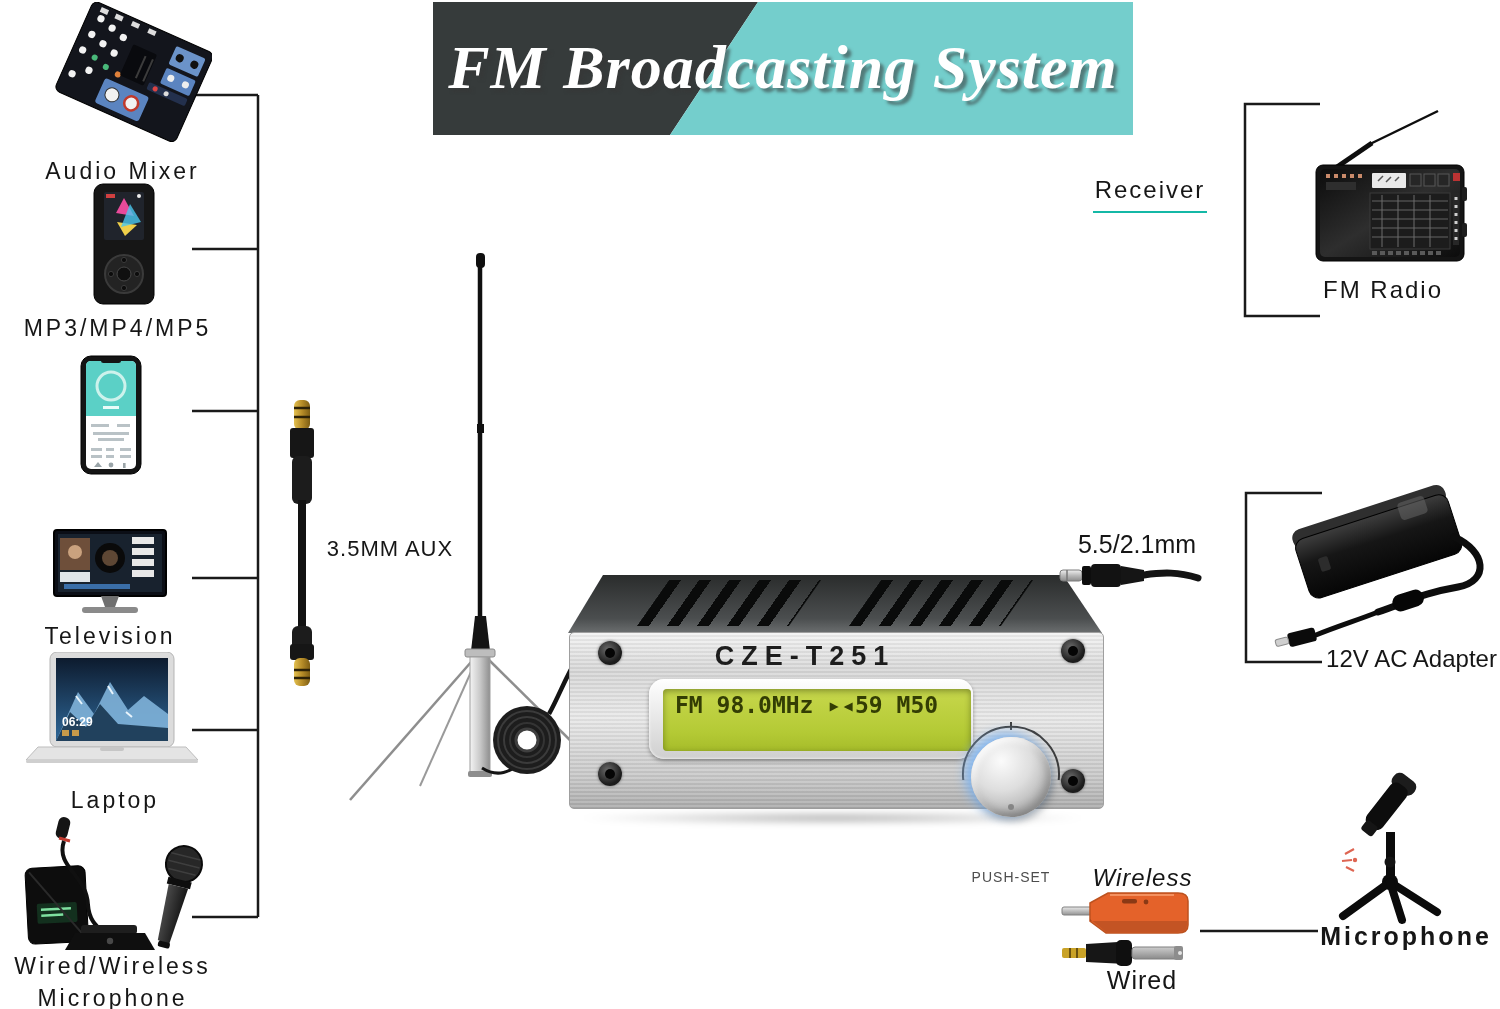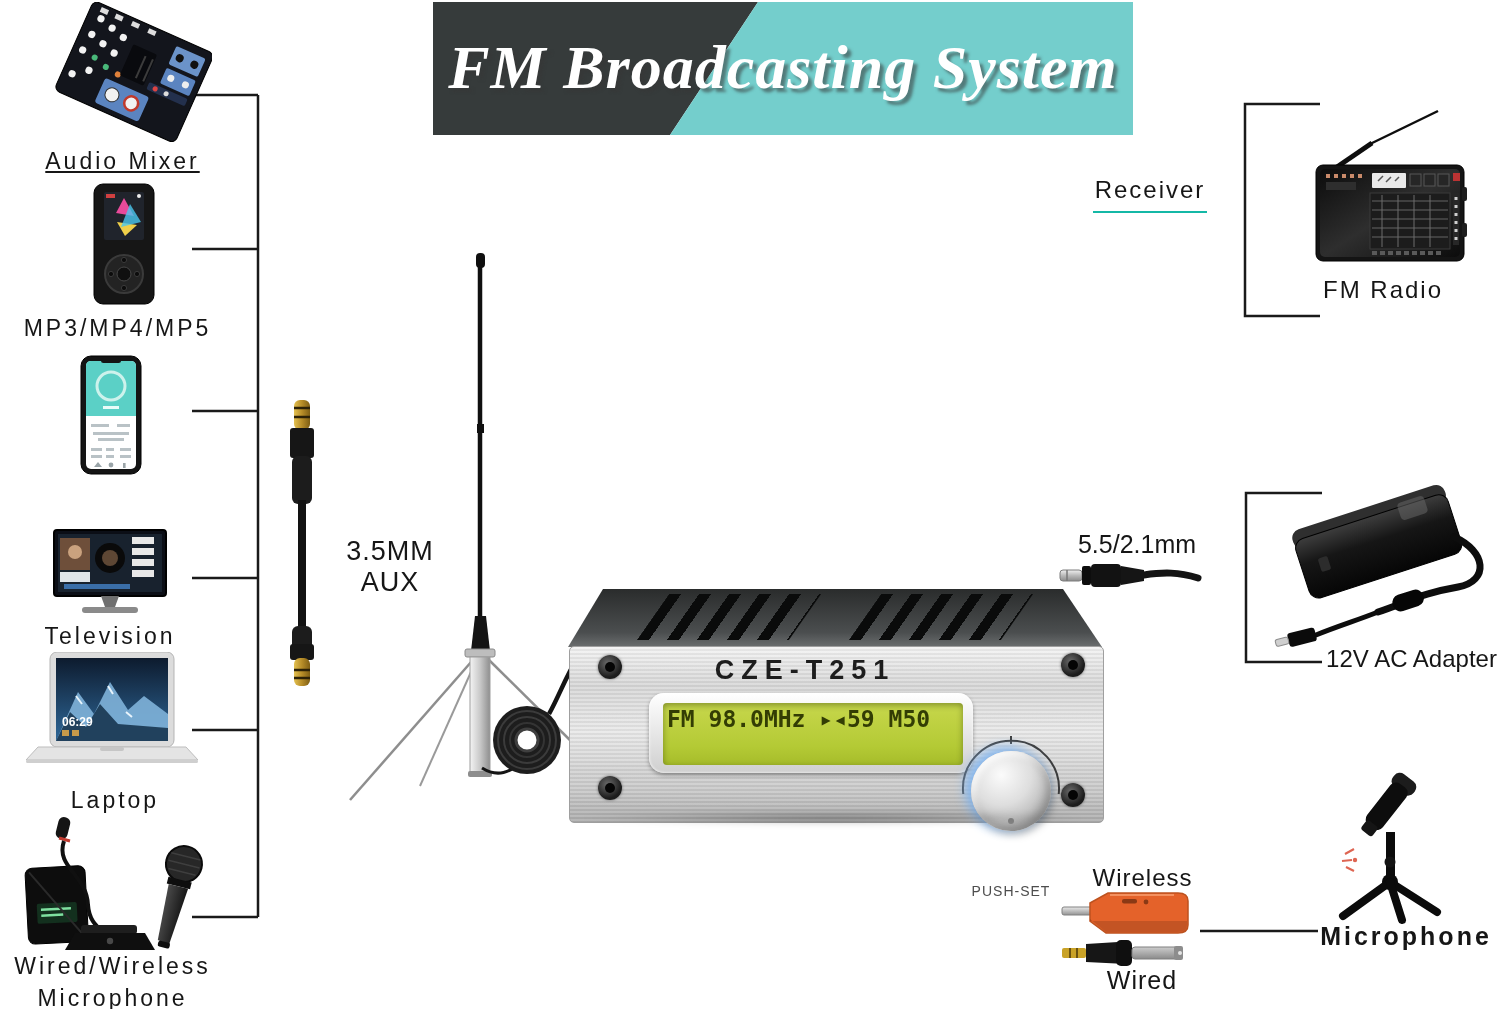--- a/index.html
+++ b/index.html
@@ -20,40 +20,40 @@
     font-family:"Liberation Serif","DejaVu Serif",serif;font-style:italic;font-weight:bold;font-size:62px;
     color:#ffffff;letter-spacing:1px;text-shadow:4px 4px 3px rgba(55,55,55,.55);}
   .poly-dark{fill:var(--c-banner_dark,#363b3b);}
   .poly-teal{fill:var(--c-banner_teal,#74cecc);}
 
   
   .receiver{left:1086px;top:176px;width:128px;font-size:24px;letter-spacing:2px;}
   .receiver span{display:inline-block;border-bottom:2px solid #14b8a6;padding:0 2px 7px 2px;}
 
   
-  .tx{position:absolute;left:565px;top:589px;width:540px;height:232px;}
+  .tx{position:absolute;left:565px;top:575px;width:540px;height:232px;}
   .tx-top{position:absolute;left:0;top:0;width:540px;height:58px;
     clip-path:polygon(38px 0,498px 0,537px 58px,3px 58px);
     background:linear-gradient(180deg,#2a2c2c,#4b4e4f 75%,#6b6e6f);}
   .vent{position:absolute;top:5px;height:46px;width:152px;transform:skewX(-35deg);
     background:repeating-linear-gradient(90deg,#0a0b0b 0 12px,transparent 12px 30px);}
   .v1{left:88px;} .v2{left:300px;}
   .tx-front{position:absolute;left:4px;top:57px;width:533px;height:175px;border-radius:5px;
     border:1px solid #9f9f9f;
     background:
       repeating-linear-gradient(180deg,rgba(255,255,255,.10) 0 2px,rgba(0,0,0,.05) 2px 4px),
       linear-gradient(180deg,#f3f3f3 0%,#d8d8d8 22%,#e9e9e9 48%,#c9c9c9 82%,#adadad 100%);}
   .screw{position:absolute;width:24px;height:24px;border-radius:50%;
     background:radial-gradient(circle at 40% 35%,#6a6a6a,#1c1c1c 65%);box-shadow:0 0 3px rgba(0,0,0,.5);}
   .screw::after{content:"";position:absolute;left:7px;top:7px;width:10px;height:10px;border-radius:50%;background:#050505;}
   .tx-model{position:absolute;left:95px;top:8px;width:280px;text-align:center;font-size:27px;font-weight:bold;
     letter-spacing:7px;color:#1d1d1d;font-family:"Liberation Sans",sans-serif;}
   .lcd-bezel{position:absolute;left:79px;top:46px;width:324px;height:80px;border-radius:15px;
     background:linear-gradient(180deg,#ffffff,#cfcfcf);box-shadow:0 2px 4px rgba(0,0,0,.35), inset 0 0 3px #fff;}
-  .lcd{position:absolute;left:14px;top:10px;width:296px;height:60px;border-radius:4px;padding:2px 0 0 4px;
+  .lcd{position:absolute;left:14px;top:10px;width:296px;height:60px;border-radius:4px;padding:2px 0 0 12px;
     background:linear-gradient(180deg,#c7d74c,var(--c-lcd_bg,#b4ca35) 70%,#a6bc2a);
     box-shadow:inset 0 2px 6px rgba(40,50,0,.45);}
   .lcd-line{font-family:"DejaVu Sans Mono","DejaVu Sans",monospace;font-weight:bold;font-size:23px;
     line-height:28px;color:var(--c-lcd_text,#333d04);white-space:pre;}
   .knob{position:absolute;left:401px;top:104px;width:80px;height:80px;border-radius:50%;
     background:radial-gradient(circle at 38% 30%,#fbfbfb,#dedede 40%,#b3b3b3 72%,#8e8e8e 100%);
     box-shadow:-5px -3px 12px 1px var(--c-knob_glow,#86b9f2),2px 3px 8px rgba(0,0,0,.35),
                inset -4px -5px 9px rgba(0,0,0,.22), inset 3px 4px 6px rgba(255,255,255,.85);}
   .knob::after{content:"";position:absolute;left:37px;bottom:7px;width:6px;height:6px;border-radius:50%;background:#858585;}
   .knob-arc{position:absolute;left:389px;top:88px;}
@@ -151,21 +151,21 @@
         <rect x="26" y="23" width="8" height="5" fill="#ddd"></rect>
           <rect x="42" y="23" width="8" height="5" fill="#ddd"></rect>
         <rect x="60" y="23" width="8" height="5" fill="#ddd"></rect>
           <rect x="78" y="23" width="8" height="5" fill="#ddd"></rect>
         <rect x="100" y="72" width="42" height="8" rx="2" fill="#23304d"></rect>
         <circle cx="108" cy="76" r="2.5" fill="#d44"></circle>
           <circle cx="120" cy="76" r="2.5" fill="#ddd"></circle>
       </g>
     </svg>
   </div>
-  <div class="dev-label" style="left:15px;top:146px;width:215px;text-decoration:underline;">Audio Mixer</div>
+  <div class="dev-label" style="left:15px;top:156px;width:215px;">Audio Mixer</div>
 
   <div class="abs" style="left:92px;top:182px;">
     <svg width="64" height="124" viewBox="0 0 64 124">
       <rect x="2" y="2" width="60" height="120" rx="9" fill="#161616" stroke="#000"></rect>
       <rect x="12" y="10" width="40" height="48" rx="2" fill="#20242c"></rect>
       <polygon points="32,16 42,34 24,31" fill="#e84a9a"></polygon>
       <polygon points="25,40 45,43 33,54" fill="#f0d04a"></polygon>
       <polygon points="38,22 49,40 29,45" fill="#4ac8f0" opacity="0.8"></polygon>
       <rect x="14" y="12" width="9" height="4" fill="#d04040"></rect>
       <circle cx="47" cy="14" r="2" fill="#eee"></circle>
@@ -302,21 +302,21 @@
       <rect x="8" y="36" width="24" height="30" rx="3" fill="#161616"></rect>
       <rect x="10" y="64" width="20" height="48" rx="6" fill="#1c1c1c"></rect>
       <rect x="16" y="108" width="8" height="130" fill="#121212"></rect>
       <rect x="10" y="234" width="20" height="34" rx="6" fill="#1c1c1c"></rect>
       <rect x="8" y="252" width="24" height="16" rx="3" fill="#161616"></rect>
       <rect x="12" y="266" width="16" height="28" rx="6" fill="url(#gold)"></rect>
       <line x1="12" y1="278" x2="28" y2="278" stroke="#2c2107" stroke-width="2.5"></line>
       <line x1="12" y1="286" x2="28" y2="286" stroke="#2c2107" stroke-width="2.5"></line>
     </svg>
   </div>
-  <div class="r-label" style="left:320px;top:536px;width:140px;font-size:27px;letter-spacing:1px;">3.5MM AUX</div>
+  <div class="r-label" style="left:320px;top:536px;width:140px;font-size:22px;letter-spacing:1px;">3.5MM AUX</div>
 
   <div class="tx">
     <div class="tx-top">
       <div class="vent v1"></div>
       <div class="vent v2"></div>
     </div>
     <div class="tx-front">
       <div class="screw" style="left:28px;top:8px;"></div>
       <div class="screw" style="left:491px;top:6px;"></div>
       <div class="screw" style="left:28px;top:129px;"></div>
@@ -448,21 +448,21 @@
       <rect x="134" y="117" width="32" height="17" rx="8" transform="rotate(-18 150 125)" fill="#060606"></rect>
       <path d="M120,137 C100,145 80,151 58,160" stroke="#0d0d0d" stroke-width="5" fill="none" stroke-linecap="round"></path>
       <g transform="rotate(-14 45 162)">
         <rect x="30" y="155" width="28" height="14" rx="3" fill="#0b0b0b"></rect>
         <rect x="17" y="158" width="13" height="7" rx="2" fill="#cfcfcf" stroke="#8c8c8c"></rect>
       </g>
     </svg>
   </div>
   <div class="r-label" style="left:1324px;top:645px;width:175px;font-size:24px;">12V AC Adapter</div>
 
-  <div class="r-label" style="left:1090px;top:864px;width:105px;font-size:24px;letter-spacing:1px;">Wireless</div>
+  <div class="r-label" style="left:1090px;top:864px;width:105px;font-size:24px;letter-spacing:1px;font-style:italic;">Wireless</div>
   <div class="abs" style="left:1060px;top:885px;">
     <svg width="135" height="55" viewBox="0 0 135 55">
       <defs>
         <linearGradient id="silver2" x1="0" y1="0" x2="0" y2="1">
           <stop offset="0" stop-color="#e9e9e9"></stop>
             <stop offset="1" stop-color="#939393"></stop>
         </linearGradient>
       </defs>
       <rect x="2" y="22" width="30" height="8" rx="2" fill="url(#silver2)" stroke="#828282"></rect>
       <path d="M30,18 L48,8 H118 Q128,8 128,16 V40 Q128,48 118,48 H46 L30,36 Z" fill="var(--c-dongle_orange,#e4622a)" stroke="#bd521f" stroke-width="1.5"></path>

